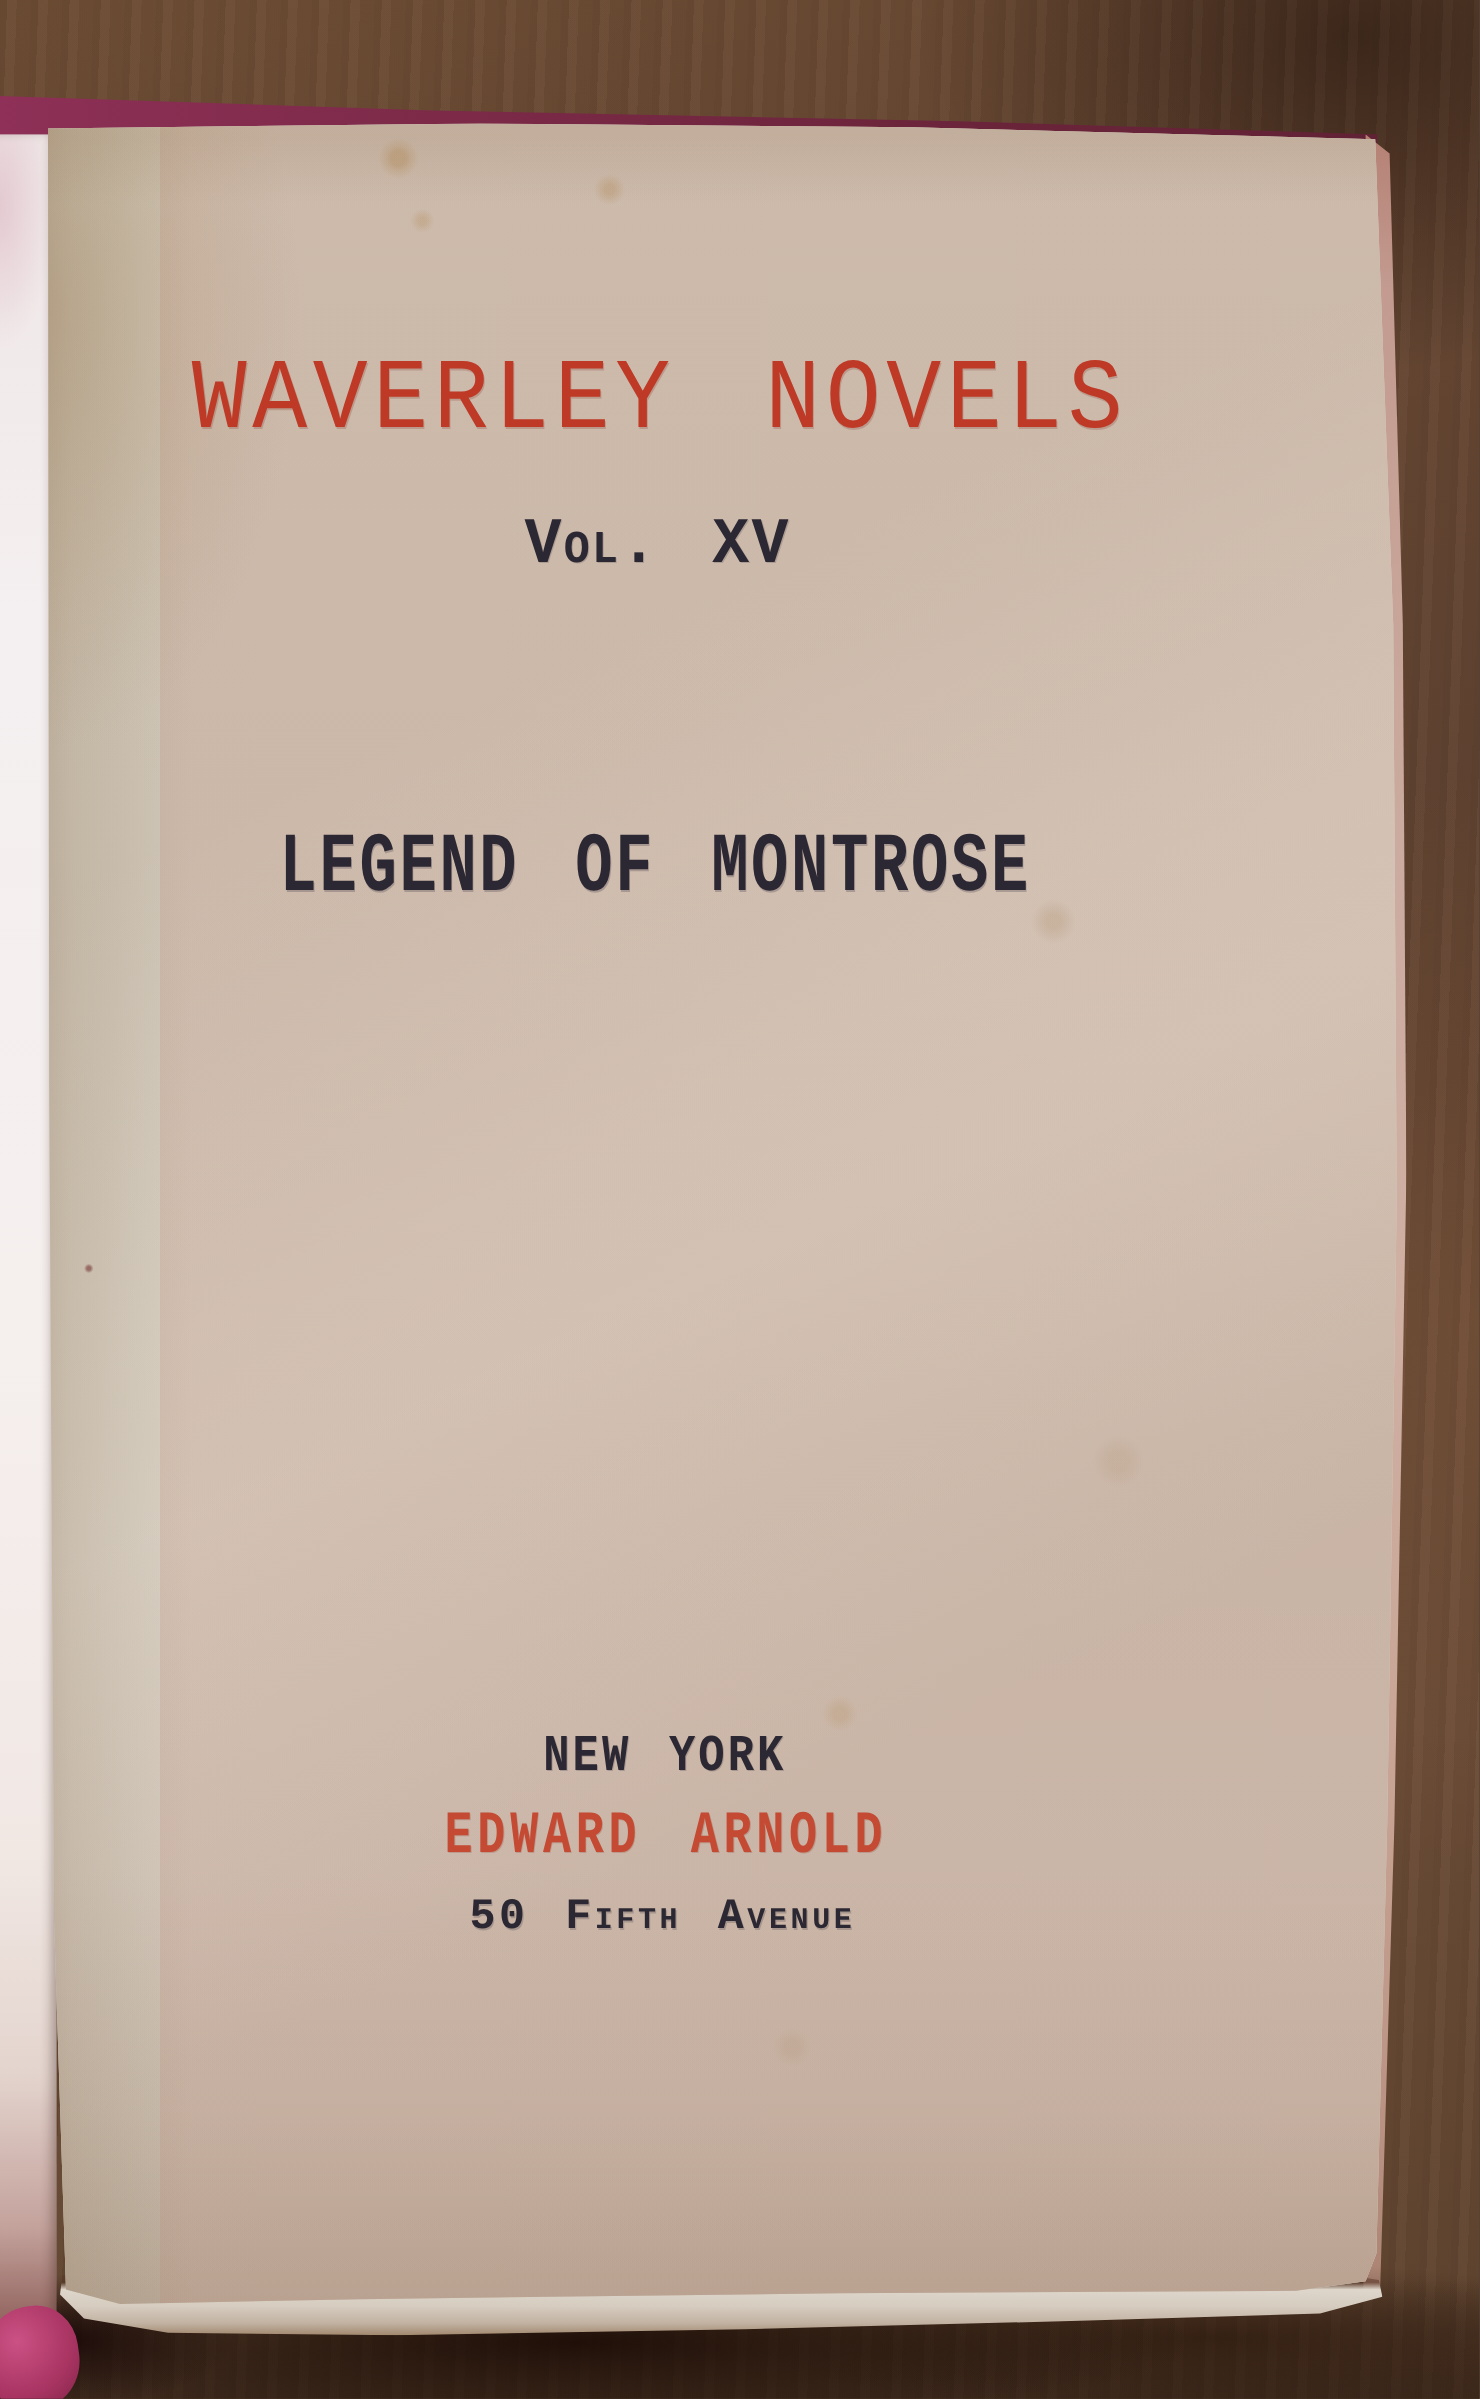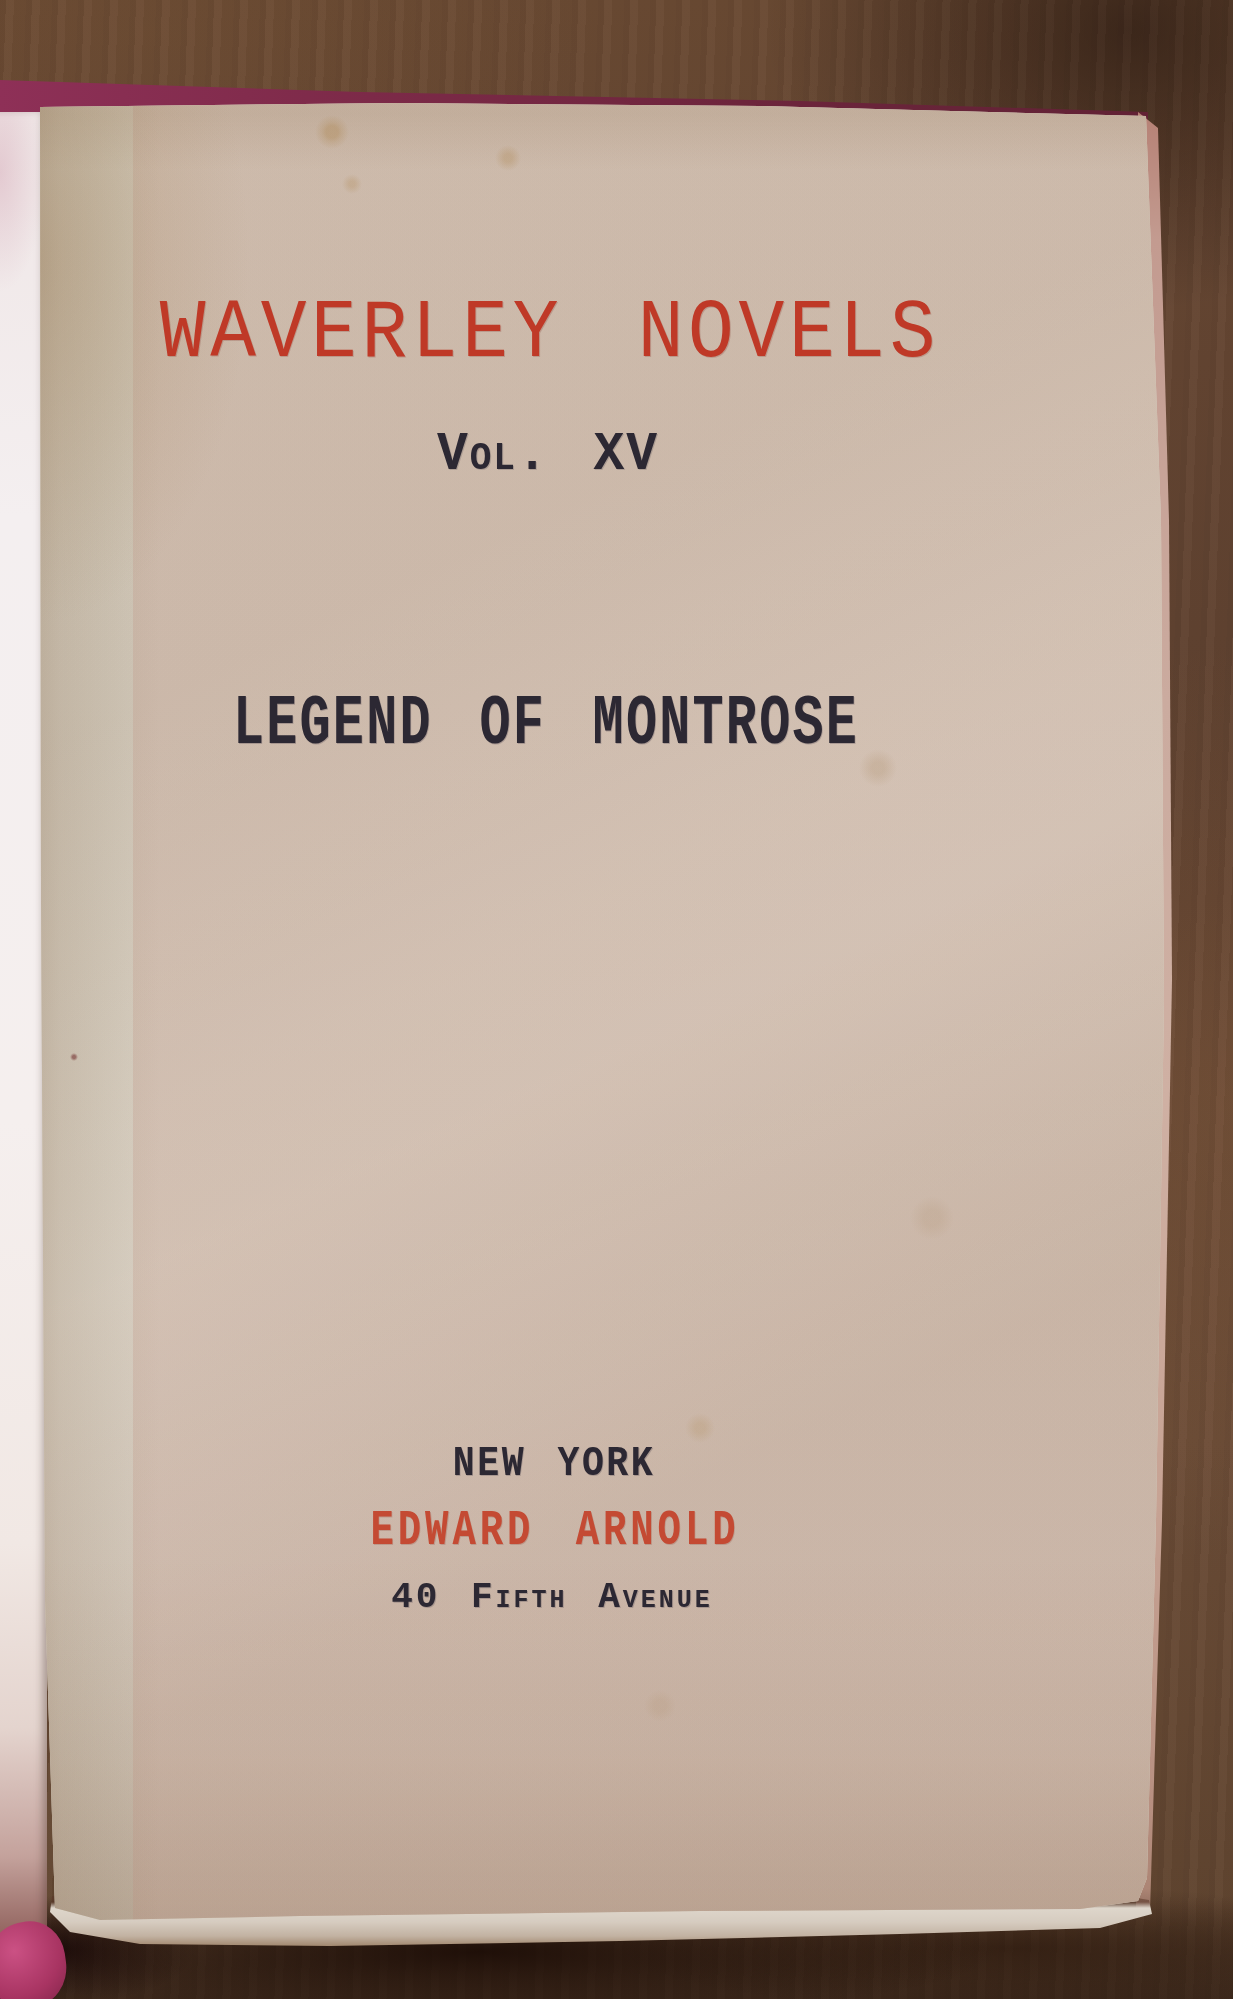--- a/index.html
+++ b/index.html
@@ -169,15 +169,15 @@
   <div class="endpaper"></div>
   <div class="cover-pink"></div>
   <div class="bottom-edge"></div>
 
   <div class="page">
     <span class="txt series-title">WAVERLEY NOVELS</span>
     <span class="txt volume">Vol. XV</span>
     <span class="txt book-title">LEGEND OF MONTROSE</span>
     <span class="txt city">NEW YORK</span>
     <span class="txt publisher">EDWARD ARNOLD</span>
-    <span class="txt address">40 Fifth Avenue</span>
+    <span class="txt address">50 Fifth Avenue</span>
   </div>
 </div>
 
 </body></html>

